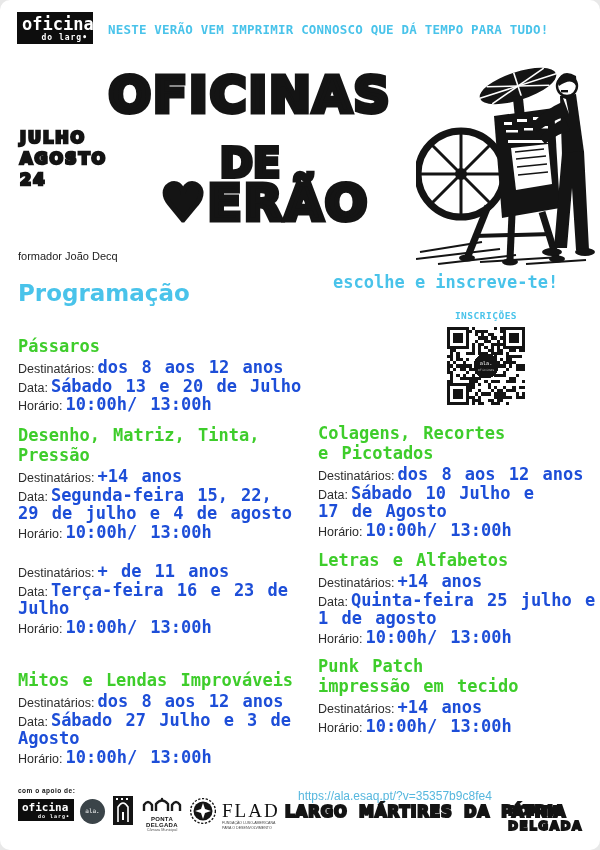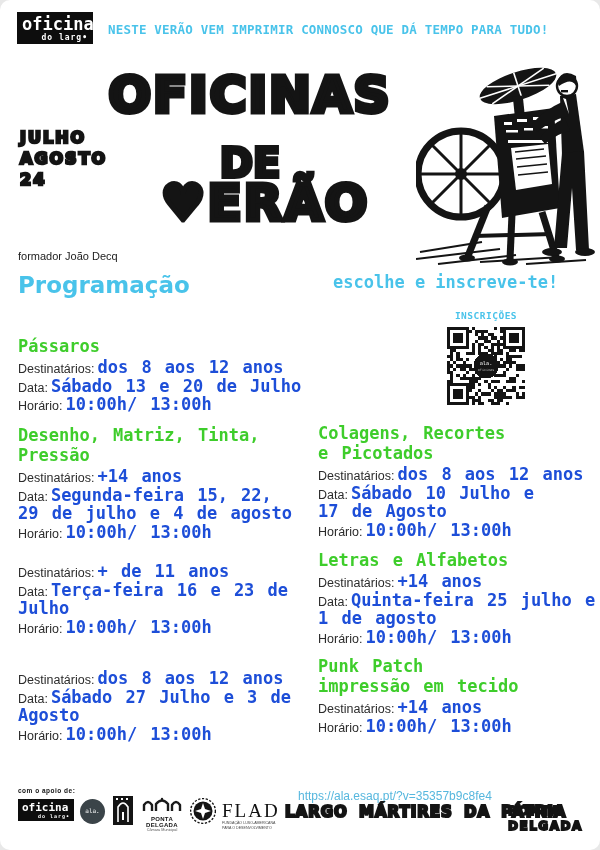--- a/index.html
+++ b/index.html
@@ -152,21 +152,21 @@
         <ellipse cx="136" cy="196" rx="10" ry="4" fill="#141414"></ellipse>
         <ellipse cx="169" cy="196" rx="10" ry="4" fill="#141414"></ellipse>
       </g>
     </svg>
   </div>
 
   <div class="abs formador" style="left:18px;top:250px;">formador João Decq</div>
 
   <div class="abs cta" style="left:333px;top:272px;">escolhe e inscreve-te!</div>
 
-  <div class="abs prog-title" style="left:18px;top:272px;">Programação</div>
+  <div class="abs prog-title" style="left:18px;top:280px;">Programação</div>
 
   <div class="abs inscr" style="left:444px;top:310px;">INSCRIÇÕES</div>
   <div class="abs qr" style="left:444px;top:324px;">
       <svg width="84" height="84" viewBox="-1 -1 27 27" shape-rendering="crispEdges">
         <rect x="-1" y="-1" width="27" height="27" fill="#ffffff"></rect>
         <rect x="0" y="0" width="1" height="1" fill="#141414"></rect>
         <rect x="1" y="0" width="1" height="1" fill="#141414"></rect>
         <rect x="2" y="0" width="1" height="1" fill="#141414"></rect>
         <rect x="3" y="0" width="1" height="1" fill="#141414"></rect>
         <rect x="4" y="0" width="1" height="1" fill="#141414"></rect>
@@ -502,20 +502,21 @@
     <div class="line"><span>Horário:</span><span class="val">10:00h/ 13:00h</span></div>
   </div>
 
   <div class="abs section" style="left:18px;top:563px;">
     <div class="line"><span>Destinatários:</span><span class="val">+ de 11 anos</span></div>
     <div class="line"><span>Data:</span><span class="val">Terça-feira 16 e 23 de Julho</span></div>
     <div class="line"><span>Horário:</span><span class="val">10:00h/ 13:00h</span></div>
   </div>
 
   <div class="abs section" style="left:18px;top:670px;">
+    <h3 class="sec-title">Mitos e Lendas Improváveis</h3>
     <div class="line"><span>Destinatários:</span><span class="val">dos 8 aos 12 anos</span></div>
     <div class="line"><span>Data:</span><span class="val">Sábado 27 Julho e 3 de Agosto</span></div>
     <div class="line"><span>Horário:</span><span class="val">10:00h/ 13:00h</span></div>
   </div>
 
   <div class="abs section" style="left:318px;top:423px;width:278px;">
     <h3 class="sec-title">Colagens, Recortes
 e Picotados</h3>
     <div class="line"><span>Destinatários:</span><span class="val">dos 8 aos 12 anos</span></div>
     <div class="line"><span>Data:</span><span class="val">Sábado 10 Julho e

